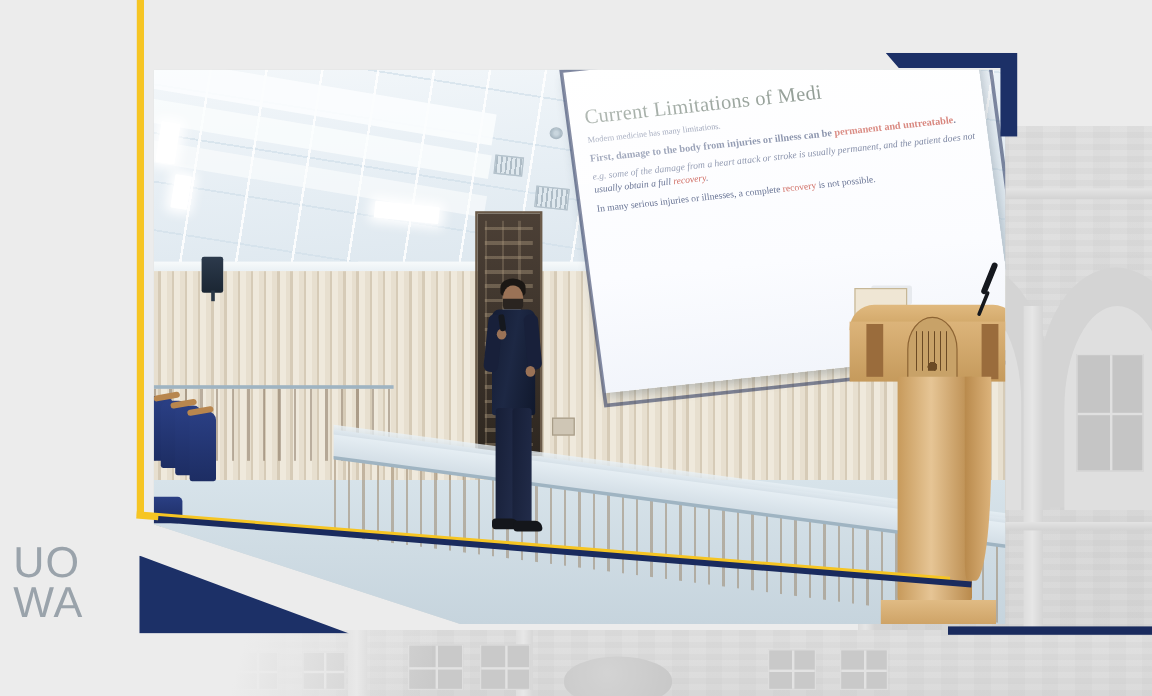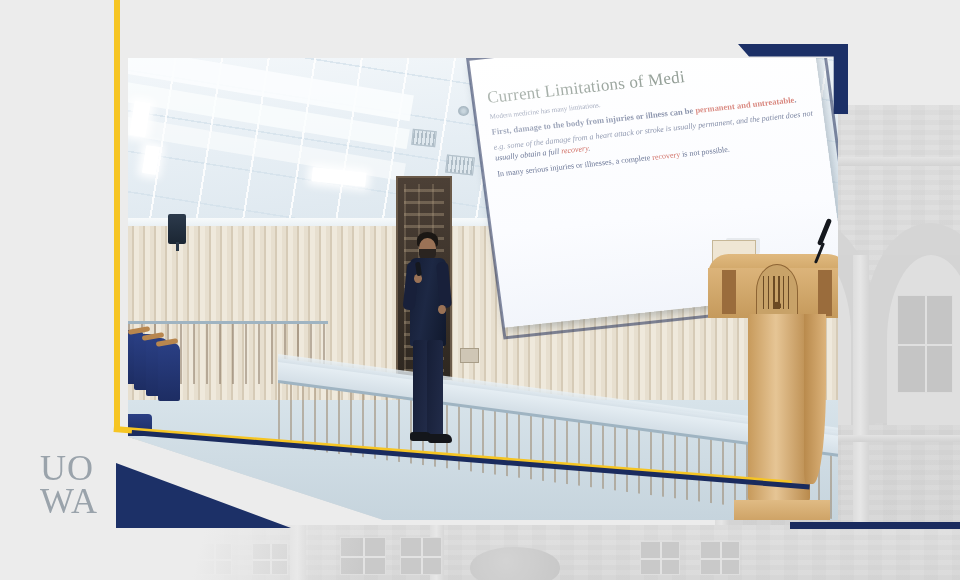--- a/index.html
+++ b/index.html
@@ -130,22 +130,22 @@
   .outlet{position:absolute;background:#cfc6b5;border:1px solid #a89d88;}
 
   
   .yellow-vline{position:absolute;background:#f6c523;}
   .navy-corner{position:absolute;}
   .navy-tri{position:absolute;background:#1c3067;}
   .navy-hbar{position:absolute;background:#1a2b5e;}
   .diag{position:absolute;transform-origin:0 0;}
 
   
-  #logo{position:absolute;left:40px;top:452px;width:82px;color:#9aa3ab;
-    font-family:Liberation Serif, serif;line-height:.92;}
+  #logo{position:absolute;left:11px;top:452px;width:82px;color:#9aa3ab;
+    font-family:Liberation Sans, sans-serif;line-height:.92;}
   #logo .l1,#logo .l2{font-size:36px;letter-spacing:1px;font-weight:400;}
 </style>
 </head>
 <body>
 
 <div id="stage">
 
   <div class="bg-building bg-right">
     <div class="brick"></div>
     <div class="cornice" style="left:0;top:52px;width:100%;height:9px;"></div>

